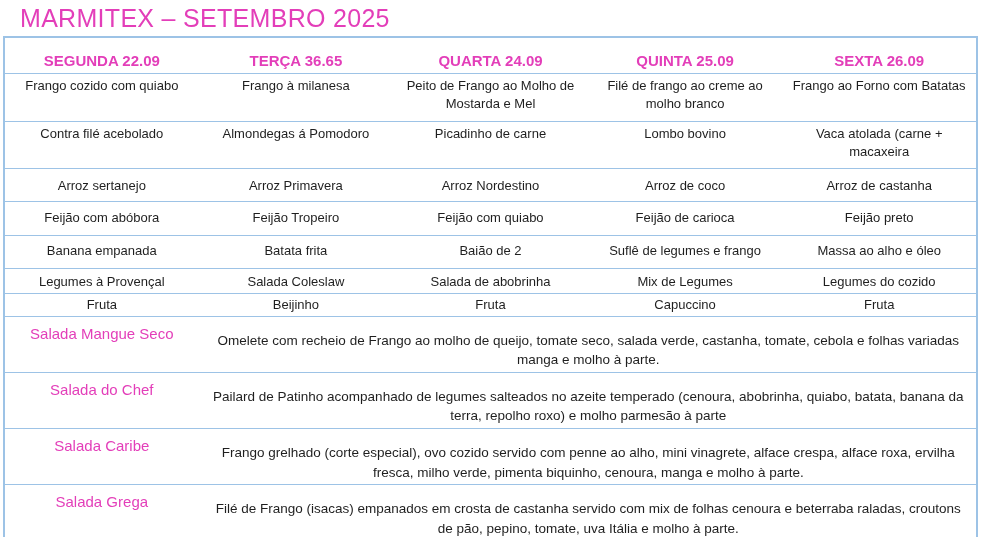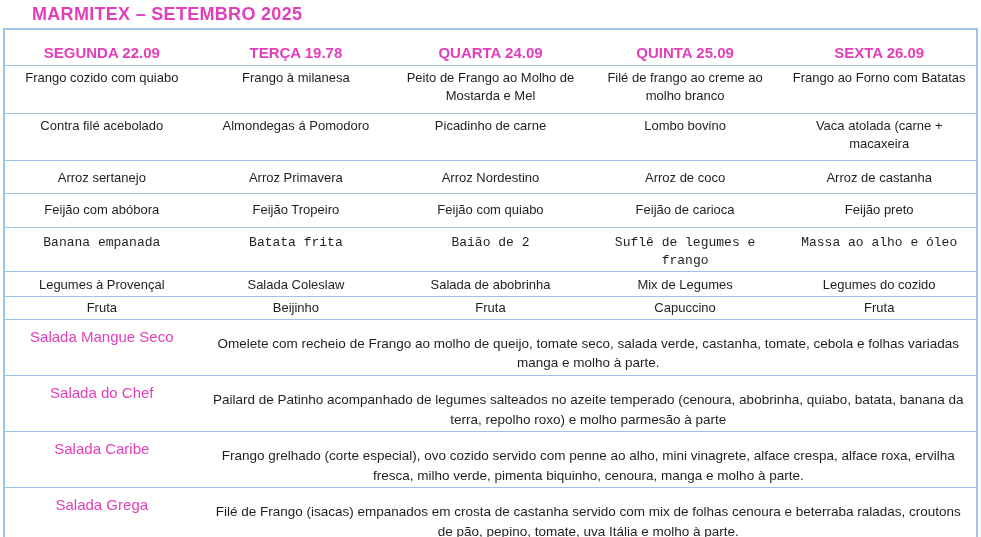--- a/index.html
+++ b/index.html
@@ -10,24 +10,24 @@
   * { box-sizing: border-box; }
   html, body {
     margin: 0; padding: 0;
     width: 981px; height: 537px;
     background: #ffffff;
     font-family: "Liberation Sans", "DejaVu Sans", sans-serif;
     color: var(--text-dark, #1f1f1f);
   }
   .title {
     color: var(--accent-pink, #E33EB9);
-    font-size: 18px;
-    font-weight: 700;
+    font-size: 25px;
+    font-weight: 400;
     letter-spacing: 0.3px;
-    margin: 4px 0 3px 32px;
+    margin: 4px 0 3px 20px;
   }
   table.menu-table {
     border-collapse: collapse;
     table-layout: fixed;
     width: 975px;
     margin-left: 3px;
     border: 2px solid var(--border-blue, #9DC3E6);
   }
   th, td {
     border-top: 1px solid var(--border-blue, #9DC3E6);
@@ -45,21 +45,21 @@
     font-size: 15px;
     font-weight: 800;
     height: 26px;
     padding-top: 13px;
   }
   tr.r1 td { height: 48px; }
   tr.r2 td { height: 47px; }
   tr.r3 td { height: 27px; padding-top: 5px; }
   tr.r4 td { height: 33px; padding-top: 8px; }
   tr.r5 td { height: 34px; padding-top: 7px; }
-  tr.r6 td { height: 33px; padding-top: 6px; font-family: Liberation Mono, monospace; }
+  tr.r6 td { height: 33px; padding-top: 6px; }
   tr.r7 td { height: 25px; padding-top: 4px; }
   tr.r8 td { height: 19px; padding-top: 2px; }
   td.salad-name {
     color: var(--accent-pink, #E33EB9);
     font-weight: 400;
     font-size: 15px;
     padding-top: 7px;
   }
   td.salad-desc {
     text-align: center;
@@ -75,21 +75,21 @@
 </head>
 <body>
 
 <div class="page">
   <h1 class="title">MARMITEX – SETEMBRO 2025</h1>
 
   <table class="menu-table">
     <thead>
       <tr class="header-row">
         <th>SEGUNDA 22.09</th>
-        <th>TERÇA 19.78</th>
+        <th>TERÇA 36.65</th>
         <th>QUARTA 24.09</th>
         <th>QUINTA 25.09</th>
         <th>SEXTA 26.09</th>
       </tr>
     </thead>
     <tbody>
       <tr class="r1">
         <td>Frango cozido com quiabo</td>
         <td>Frango à milanesa</td>
         <td>Peito de Frango ao Molho de Mostarda e Mel</td>

